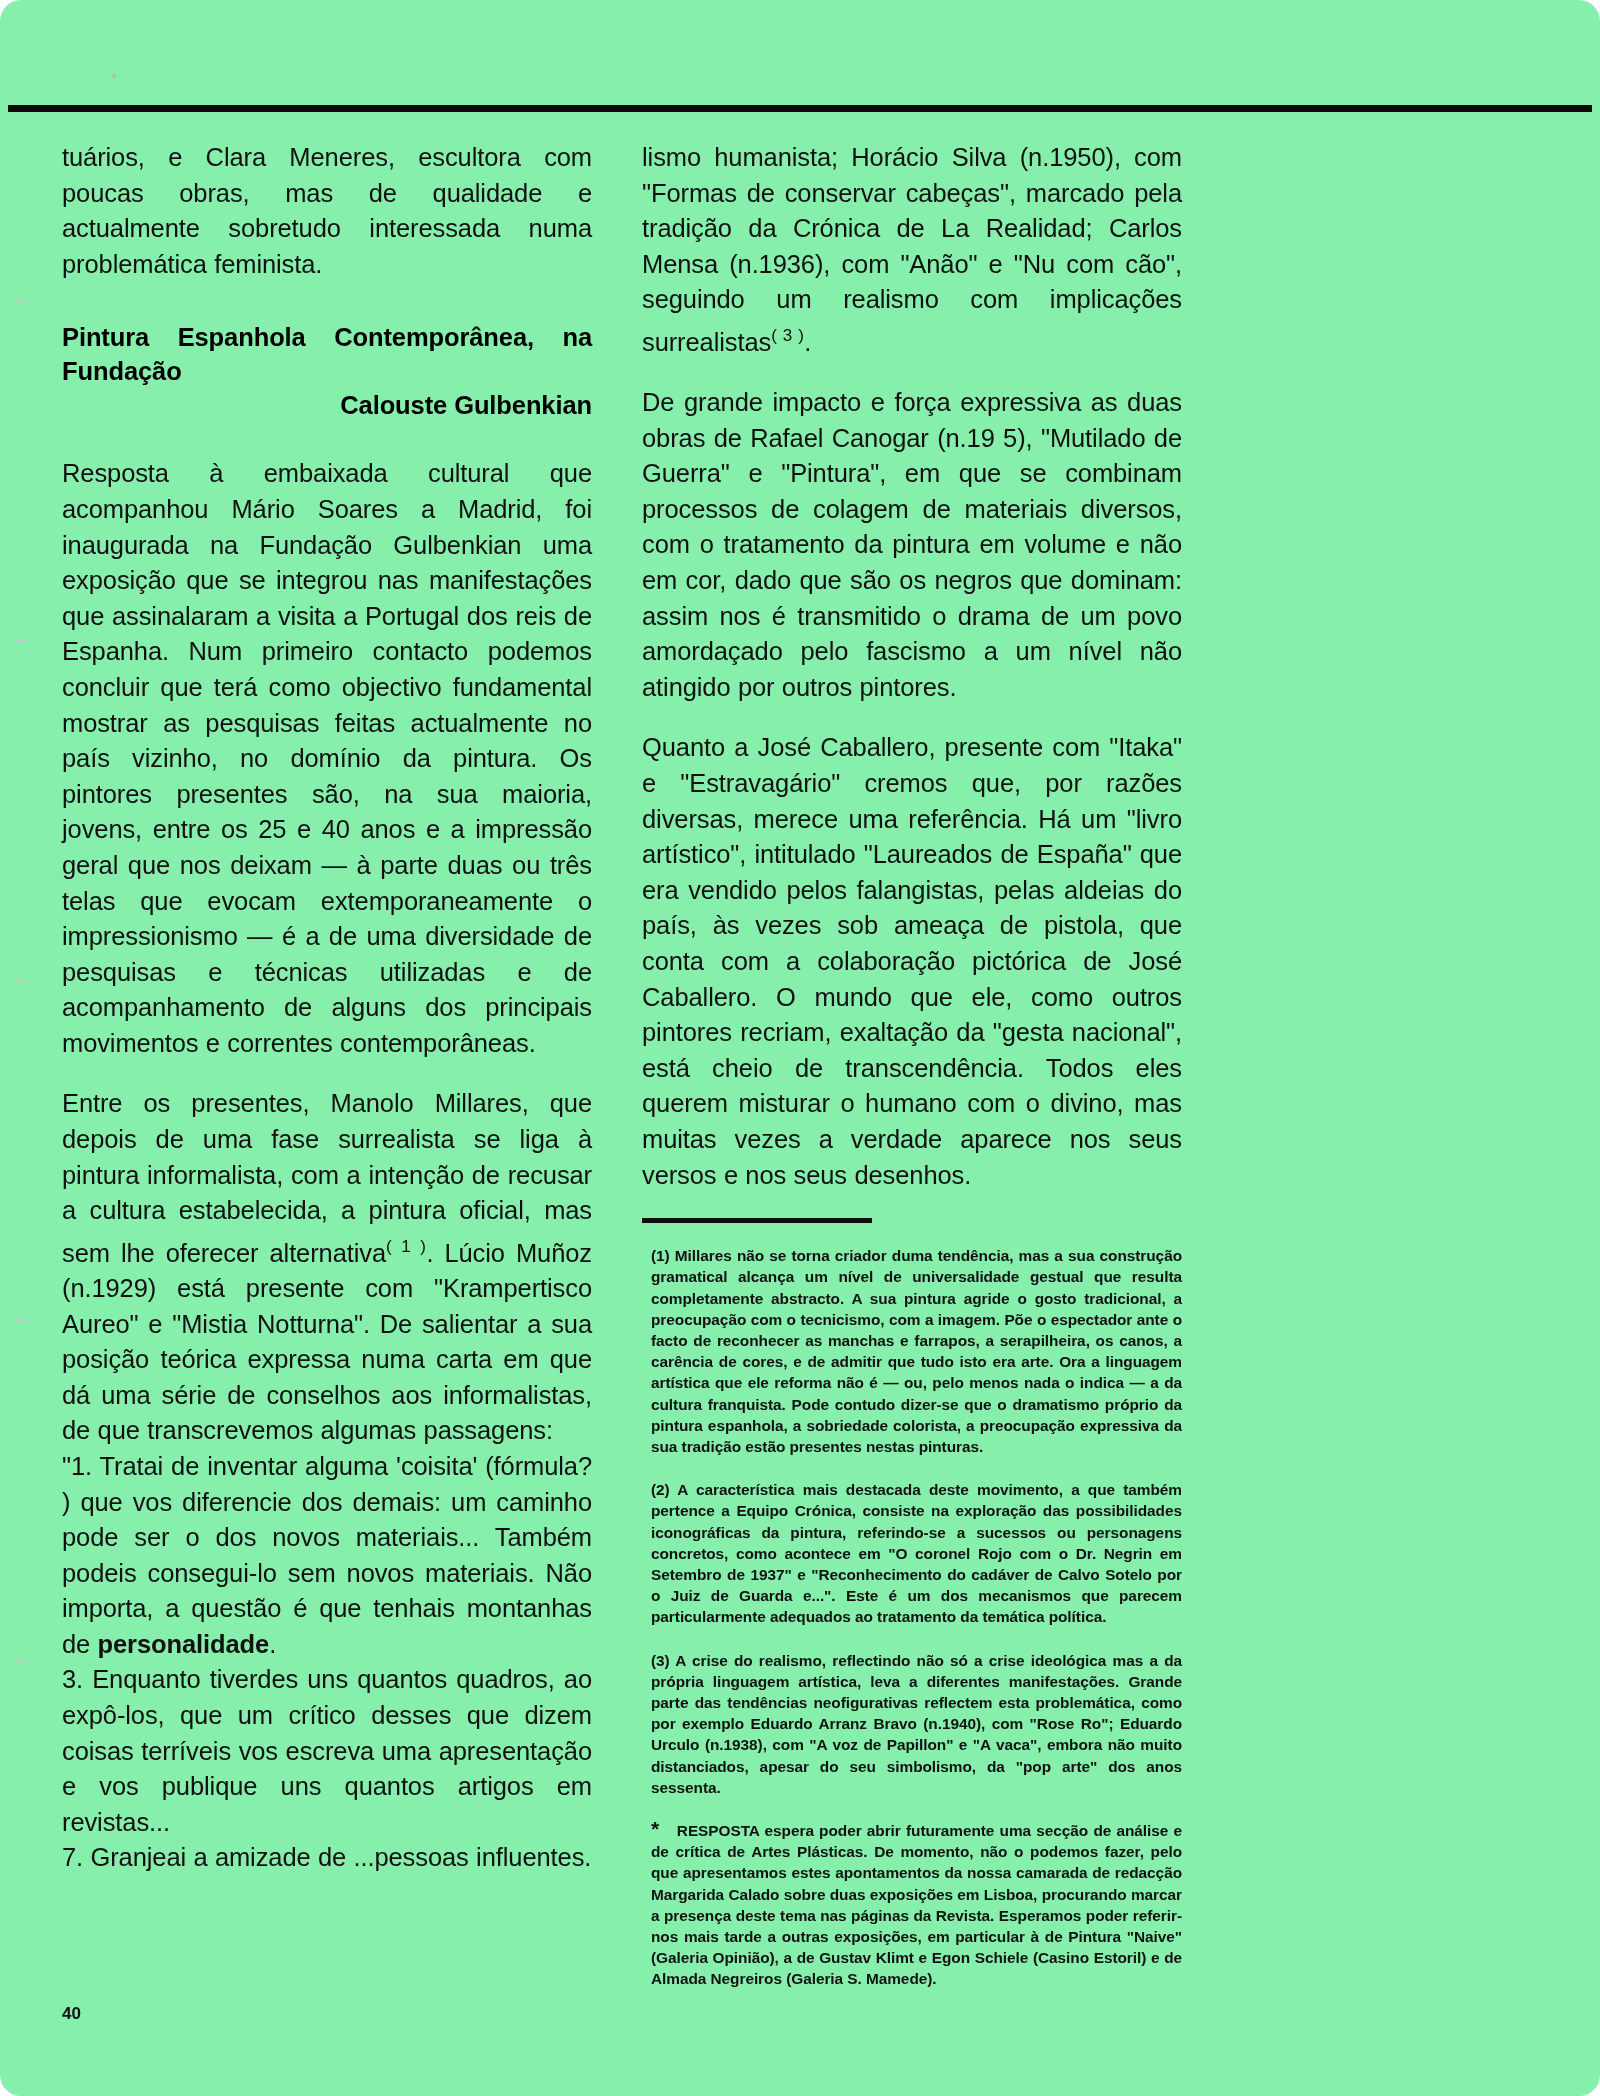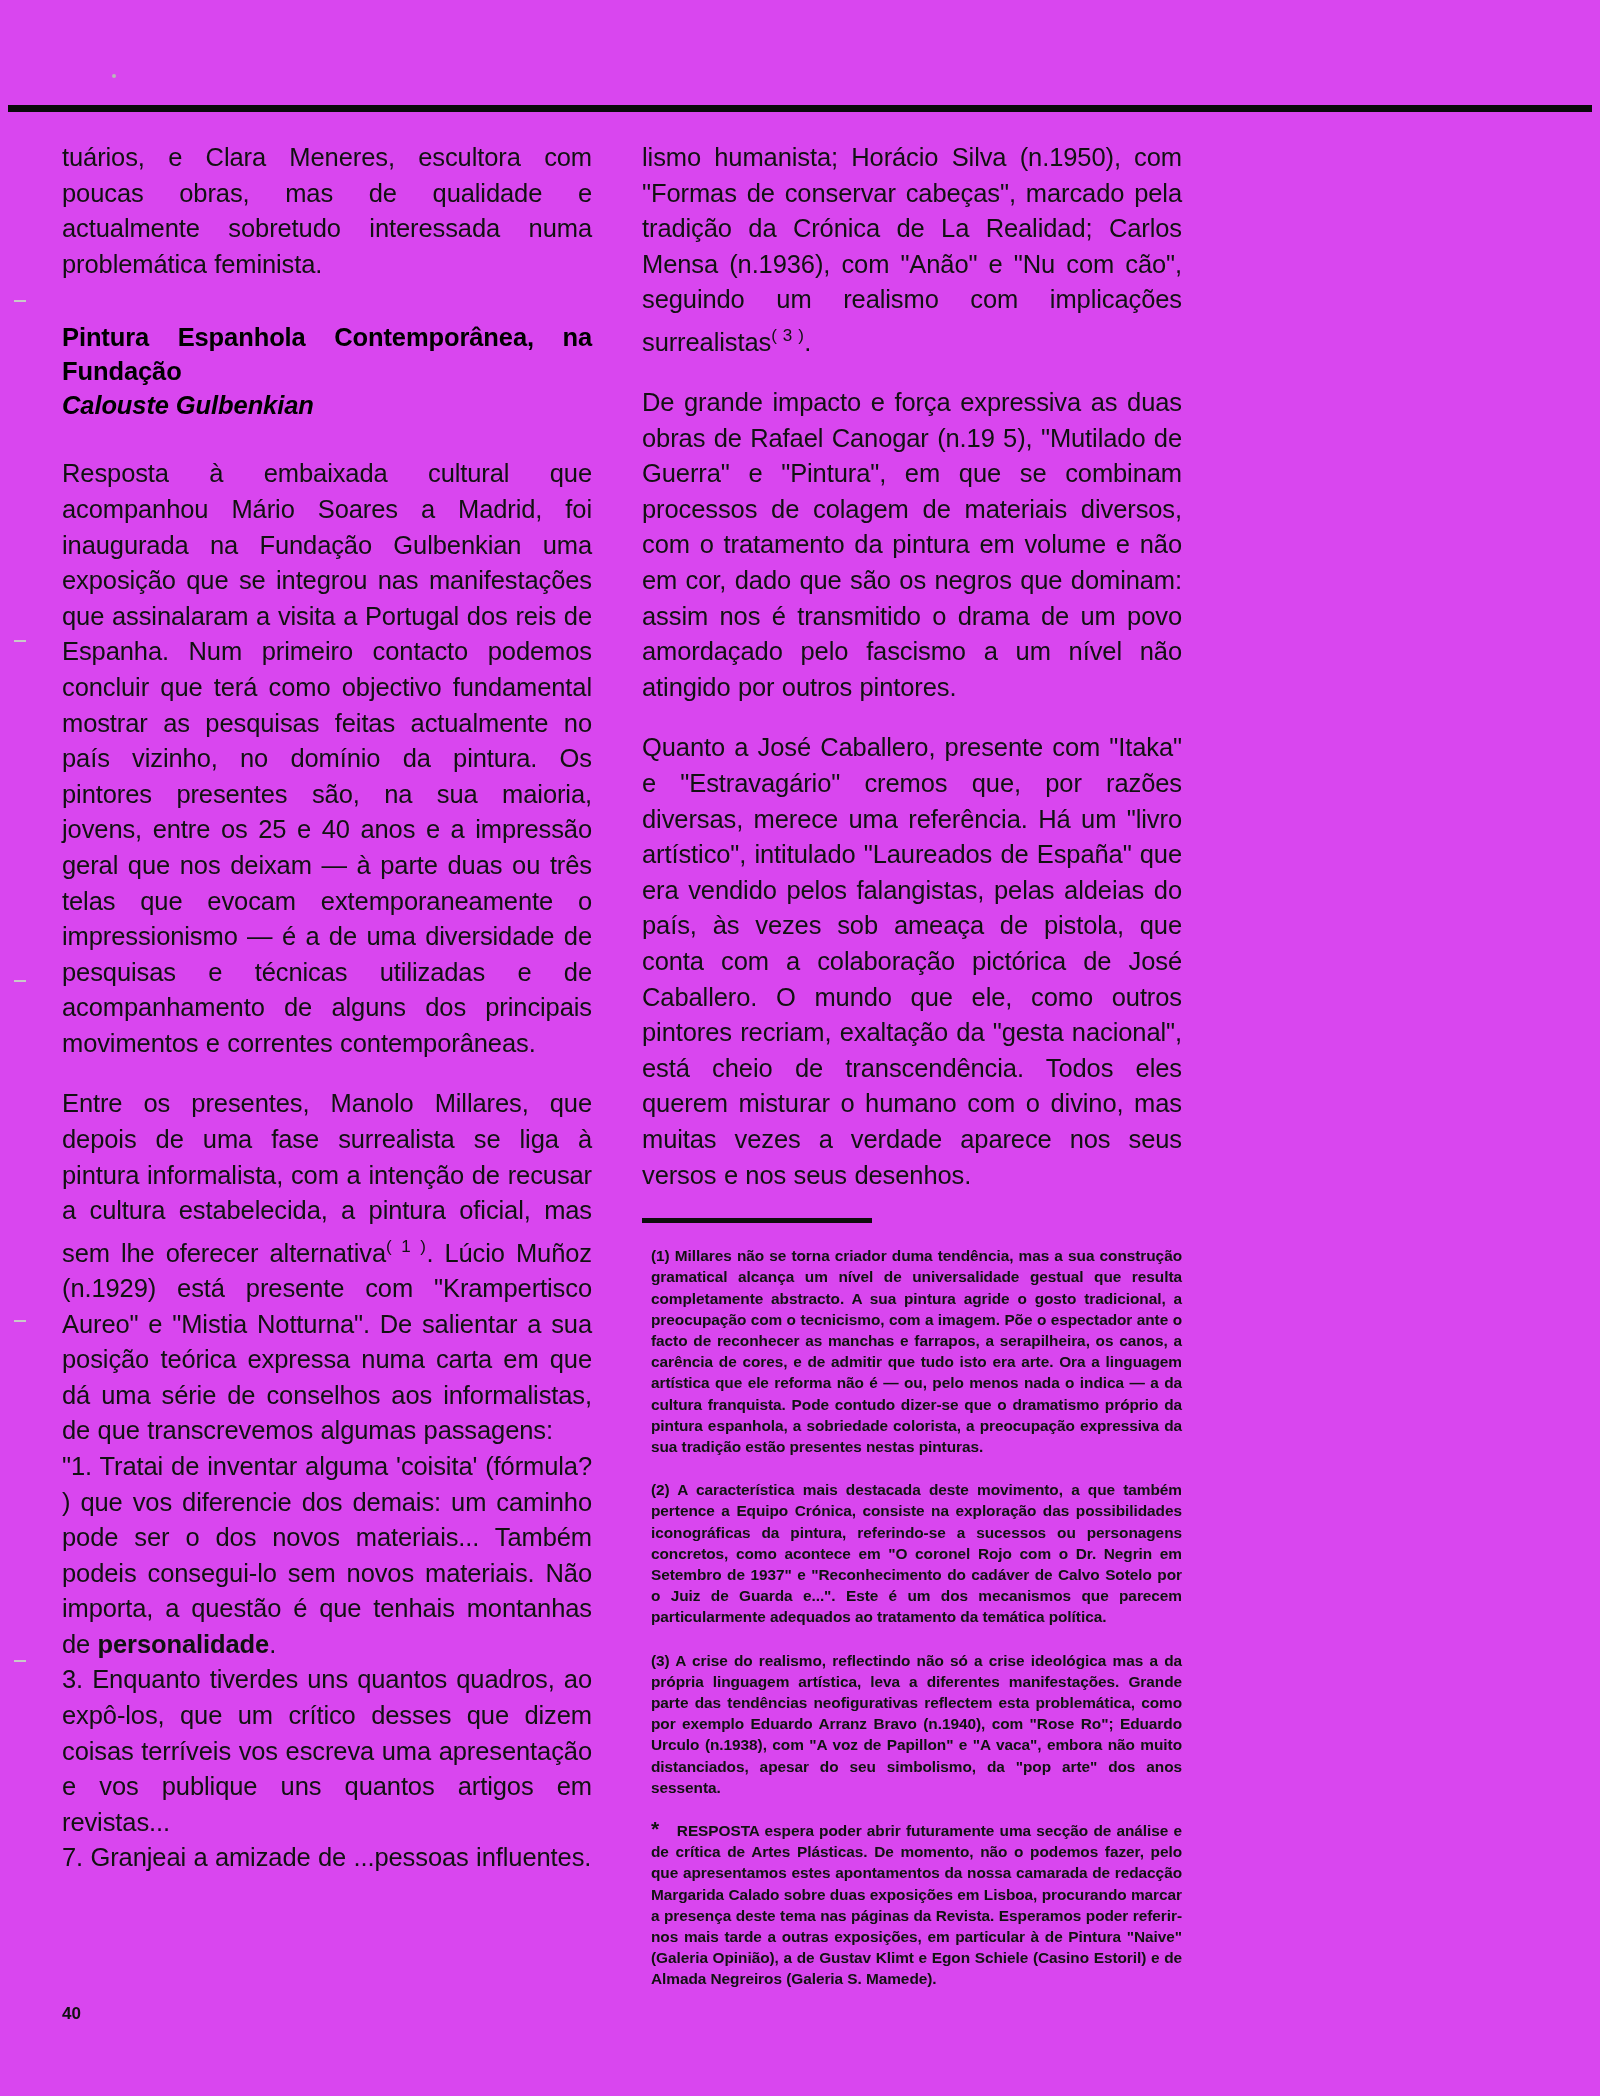--- a/index.html
+++ b/index.html
@@ -12,21 +12,22 @@
     width: 1600px;
     height: 2096px;
     font-family: "Liberation Sans", sans-serif;
     color: #000000;
     position: relative;
     overflow: hidden;
   }
   .page {
     position: absolute;
     inset: 0;
-    background: #d946ef;
+    background: #86efac;
+    border-radius: 21px;
   }
   
   .scan-top-noise {
     position: absolute;
     top: 74px;
     left: 112px;
     width: 4px;
     height: 4px;
     background: #b9b9b9;
     border-radius: 50%;
@@ -68,22 +69,21 @@
     margin: 38px 0 34px 0;
     font-size: 25.5px;
     line-height: 34px;
     font-weight: bold;
     text-align: justify;
     letter-spacing: -0.1px;
     color: #000;
   }
   h2.section-head span.lastline {
     display: block;
-    text-align: left;
-    font-style: italic;
+    text-align: right;
   }
   b.strong { font-weight: bold; }
   sup.note {
     font-size: 17px;
     vertical-align: super;
     letter-spacing: 0.4px;
   }
 
   .rule-foot {
     margin: 24px 0 22px 0;

